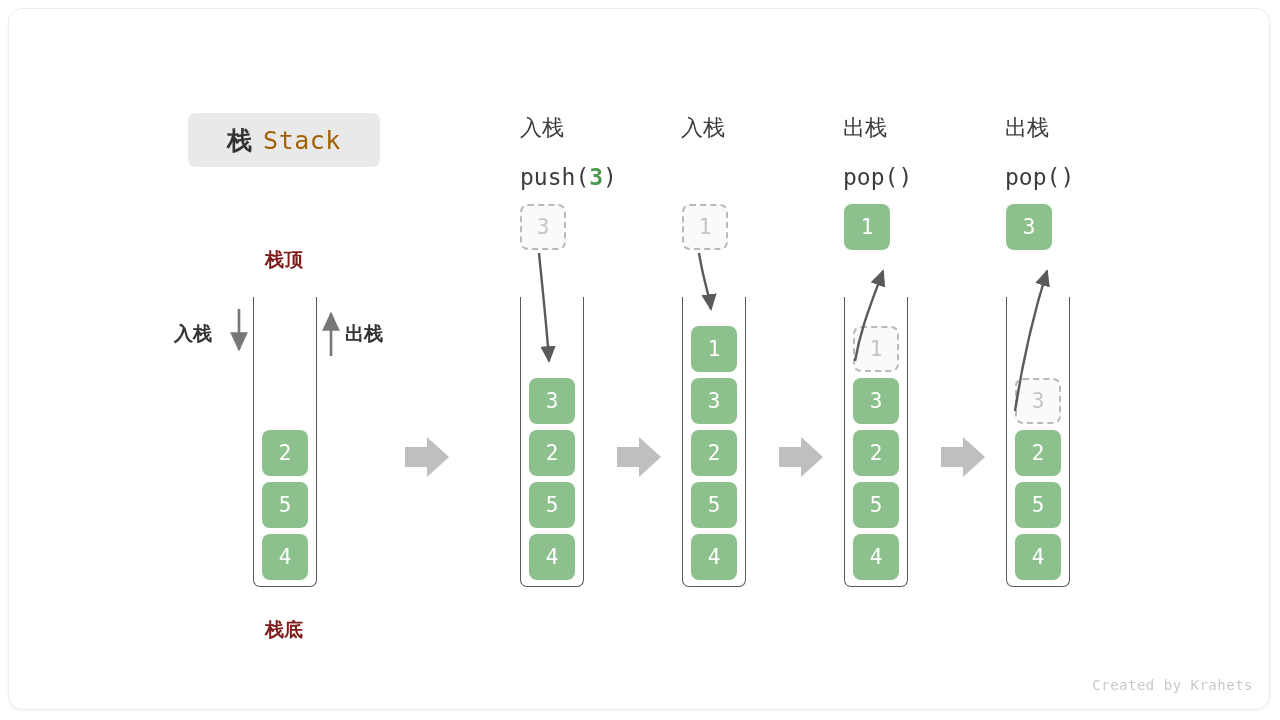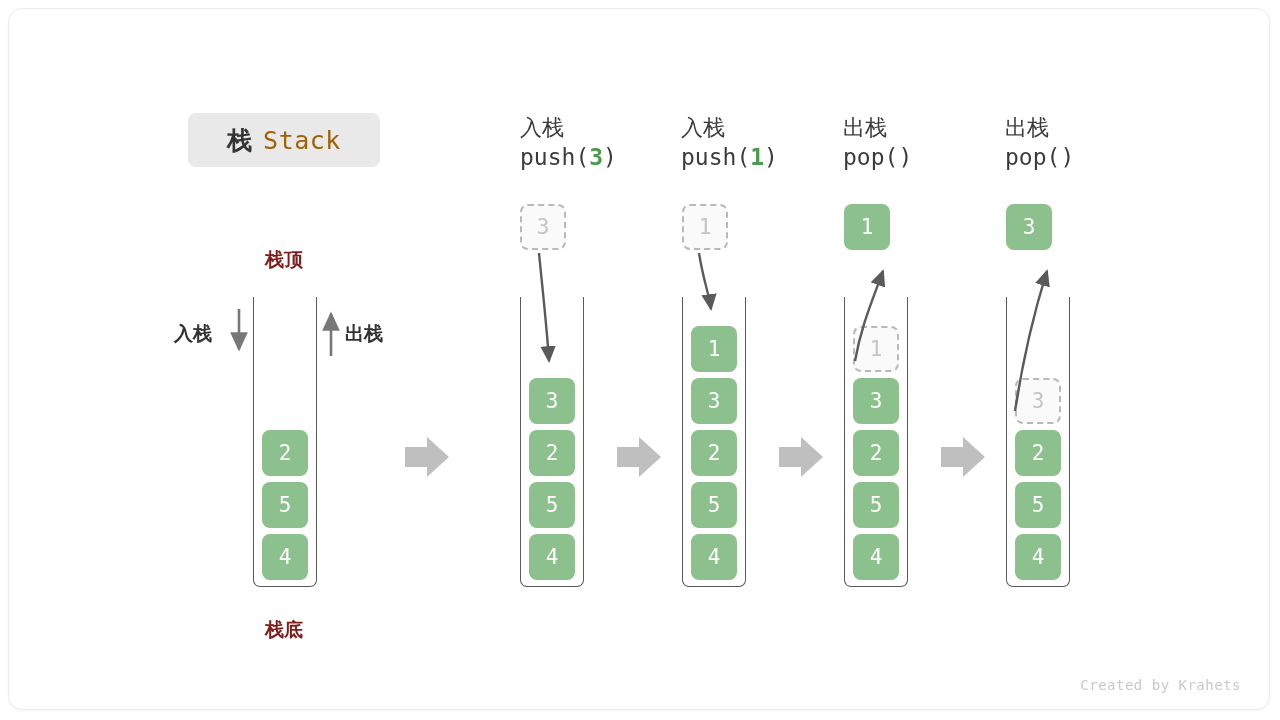--- a/index.html
+++ b/index.html
@@ -75,20 +75,21 @@
     padding-left: 8px;
   }
   .col-head .op-code {
     font-family: "DejaVu Sans Mono", "Liberation Mono", monospace;
     font-size: 23px;
     color: #3b3b3b;
     display: block;
     text-align: left;
     padding-left: 8px;
     white-space: pre;
+    margin-top: 20px;
   }
   .op-code .arg {
     color: #4c9a4c;
     font-weight: bold;
   }
 
   
   .stack-wrap {
     position: absolute;
     width: 64px;
@@ -176,21 +177,21 @@
     font-size: 19px;
     font-weight: bold;
     color: #7f1d1d;
     width: 120px;
     text-align: center;
   }
 
   
   .footer {
     position: absolute;
-    right: 30px;
+    right: 18px;
     bottom: 18px;
     font-family: "DejaVu Sans Mono", "Liberation Mono", monospace;
     font-size: 14px;
     color: #c9c9c9;
     letter-spacing: 0.5px;
   }
 
   svg.overlay {
     position: absolute;
     left: 0;
@@ -211,21 +212,20 @@
       <span class="title-en">Stack</span>
     </div>
 
     <div class="col-head" style="left:503px; top:104px;">
       <span class="op-cn">入栈</span>
       <span class="op-code"><span>push(</span><span class="arg">3</span><span>)</span></span>
     </div>
 
     <div class="col-head" style="left:664px; top:104px;">
       <span class="op-cn">入栈</span>
-      <span class="op-code"><span>push(</span><span class="arg">1</span><span>)</span></span>
     </div>
 
     <div class="col-head" style="left:826px; top:104px;">
       <span class="op-cn">出栈</span>
       <span class="op-code">pop()</span>
     </div>
 
     <div class="col-head" style="left:988px; top:104px;">
       <span class="op-cn">出栈</span>
       <span class="op-code">pop()</span>

